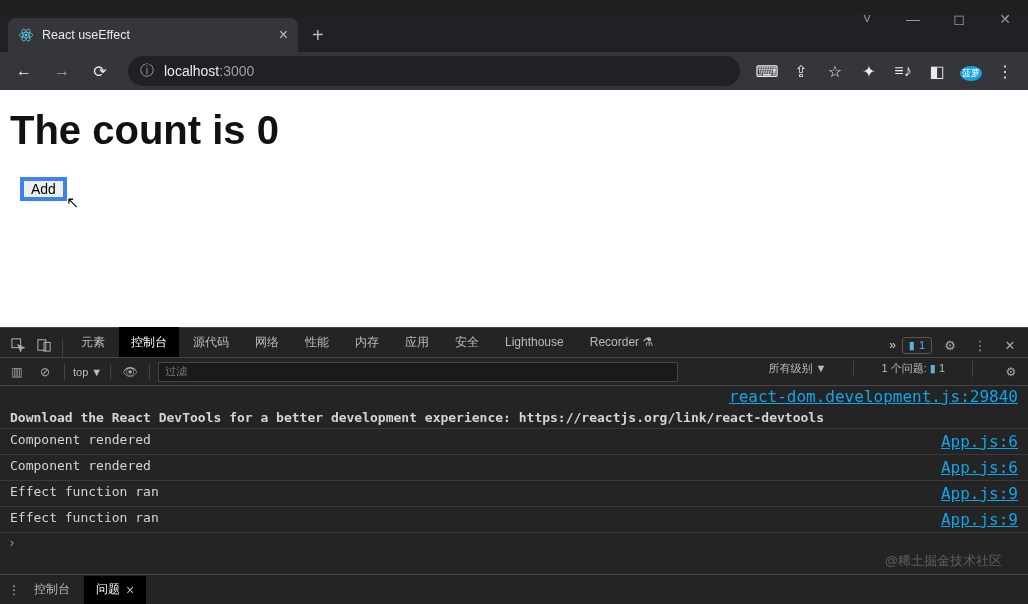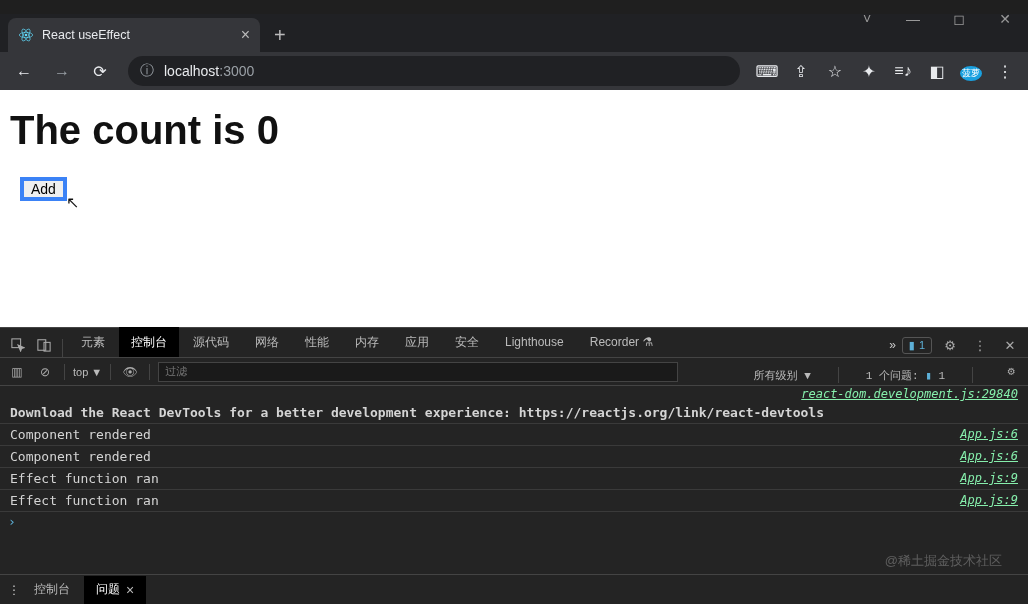--- a/index.html
+++ b/index.html
@@ -5,21 +5,21 @@
     * { margin: 0; padding: 0; box-sizing: border-box; }
     html, body { width: 1028px; height: 604px; overflow: hidden; font-family: "Segoe UI", Arial, sans-serif; background: #1f1f1f; }
     
     
     .window-titlebar { height: 14px; background: #1f1f1f; }
     .window-controls { position: absolute; top: 0; right: 0; height: 38px; display: flex; align-items: center; color: #999; }
     .window-controls span { width: 46px; text-align: center; font-size: 14px; }
     
     
     .tab-bar { height: 38px; background: #202124; display: flex; align-items: flex-end; padding-left: 8px; }
-    .tab { display: flex; align-items: center; background: #35363a; height: 34px; border-radius: 8px 8px 0 0; padding: 0 10px; width: 252px; color: #e8eaed; font-size: 12.5px; gap: 8px; }
+    .tab { display: flex; align-items: center; background: #35363a; height: 34px; border-radius: 8px 8px 0 0; padding: 0 10px; width: 290px; color: #e8eaed; font-size: 12.5px; gap: 8px; }
     .tab-favicon { width: 16px; height: 16px; }
     .tab-close { margin-left: auto; color: #bbb; font-size: 16px; }
     .new-tab { color: #bbb; font-size: 20px; padding: 0 14px; height: 34px; display: flex; align-items: center; }
     
     
     .address-bar { height: 38px; background: #35363a; display: flex; align-items: center; padding: 0 8px; gap: 6px; }
     .nav-icon { width: 32px; height: 32px; display: flex; align-items: center; justify-content: center; color: #9aa0a6; font-size: 16px; border-radius: 50%; }
     .nav-icon.enabled { color: #e8eaed; }
     .url-box { flex: 1; background: #202124; border-radius: 16px; height: 30px; display: flex; align-items: center; padding: 0 12px; color: #9aa0a6; font-size: 14px; gap: 10px; margin: 0 6px; }
     .url-host { color: #e8eaed; }
@@ -42,26 +42,26 @@
     .dt-tab { padding: 0 12px; height: 30px; display: flex; align-items: center; color: #bbb; cursor: pointer; }
     .dt-tab.active { background: #000; color: #fff; }
     .dt-tabs-right { margin-left: auto; display: flex; align-items: center; gap: 6px; }
     .issue-badge { display: inline-flex; align-items: center; gap: 4px; border: 1px solid #555; border-radius: 3px; padding: 1px 6px; font-size: 11px; color: #5db0d7; }
     
     .dt-toolbar { height: 28px; display: flex; align-items: center; border-bottom: 1px solid #444; padding: 0 6px; gap: 6px; }
     .dt-toolbar .mini-icon { width: 22px; height: 22px; display: flex; align-items: center; justify-content: center; color: #aaa; font-size: 12px; }
     .dt-toolbar .sep { width: 1px; height: 16px; background: #444; margin: 0 2px; }
     .dt-context { color: #bbb; font-size: 11px; display: flex; align-items: center; gap: 3px; }
     .dt-filter { background: #1a1a1a; border: 1px solid #444; height: 20px; width: 520px; padding: 0 6px; color: #888; font-size: 11px; display: flex; align-items: center; }
-    .dt-toolbar-right { margin-left: auto; display: flex; align-items: flex-end; gap: 25px; color: #bbb; font-size: 11px; font-family: Liberation Mono, monospace; }
+    .dt-toolbar-right { margin-left: auto; display: flex; align-items: flex-start; gap: 25px; color: #bbb; font-size: 11px; }
     
     .dt-console { flex: 1; overflow: auto; font-family: Consolas, monospace; font-size: 13px; }
     .console-line { display: flex; padding: 3px 10px; border-bottom: 1px solid #3a3a3a; }
     .console-line .msg { flex: 1; color: #d4d4d4; }
-    .console-line .src { color: #86efac; text-decoration: underline; font-size: 12px; font-style: italic; }
+    .console-line .src { color: #0ea5e9; text-decoration: underline; font-size: 16px; }
     .console-line.hint .msg { font-weight: bold; }
     .console-line.hint .msg a { color: #d4d4d4; }
     .console-line.srcfile { justify-content: flex-end; padding: 1px 10px; border-bottom: none; }
     .console-prompt { padding: 2px 8px; color: #5db0d7; font-family: Consolas, monospace; }
     
     .dt-drawer { height: 30px; border-top: 1px solid #444; background: #242424; display: flex; align-items: center; padding: 0 8px; gap: 2px; }
     .dt-drawer .dt-tab { height: 28px; font-size: 12px; }
     .dt-drawer .dt-tab.active { background: #000; }
     .drawer-close { color: #bbb; font-size: 14px; padding-left: 6px; }
     

